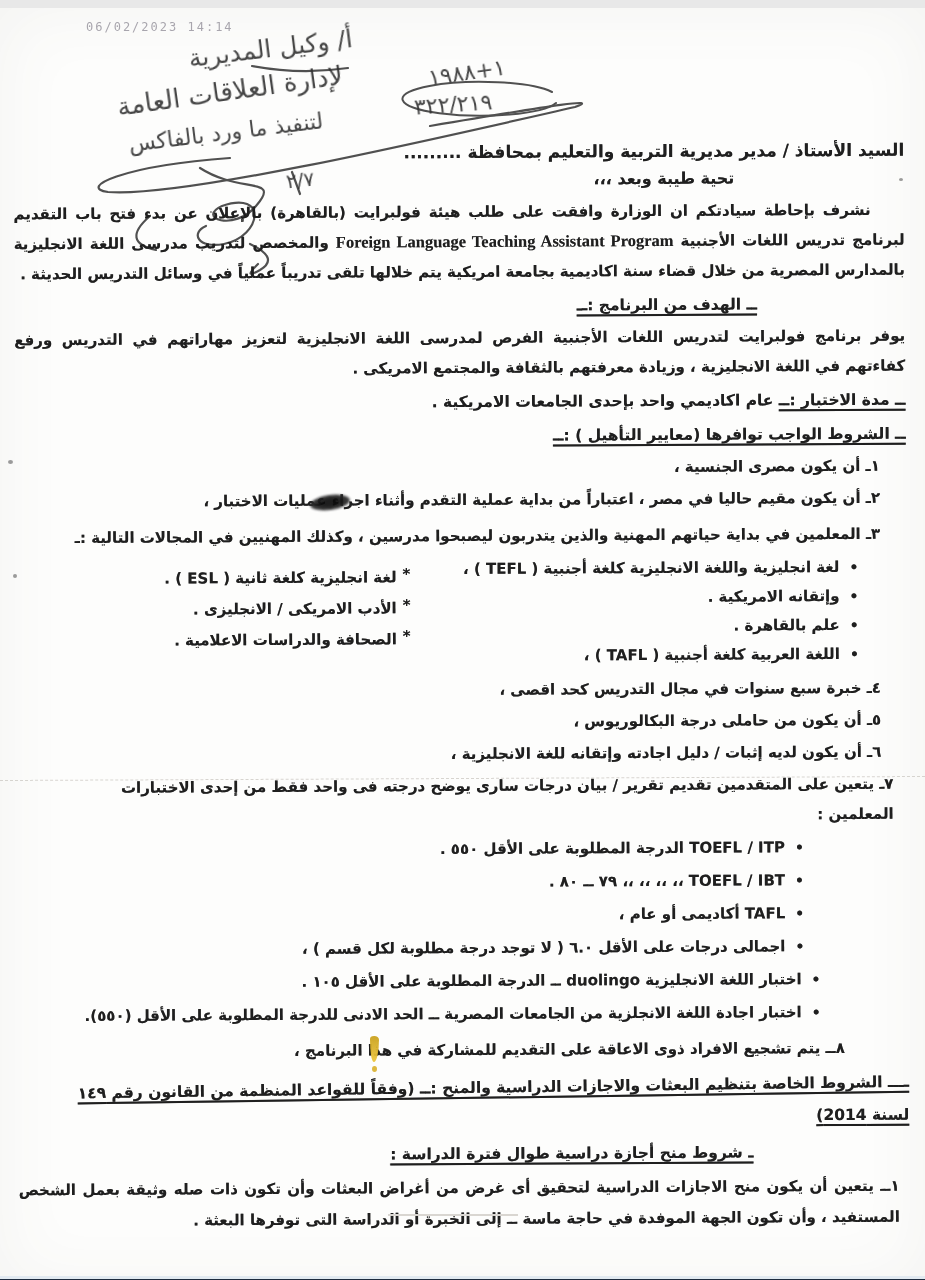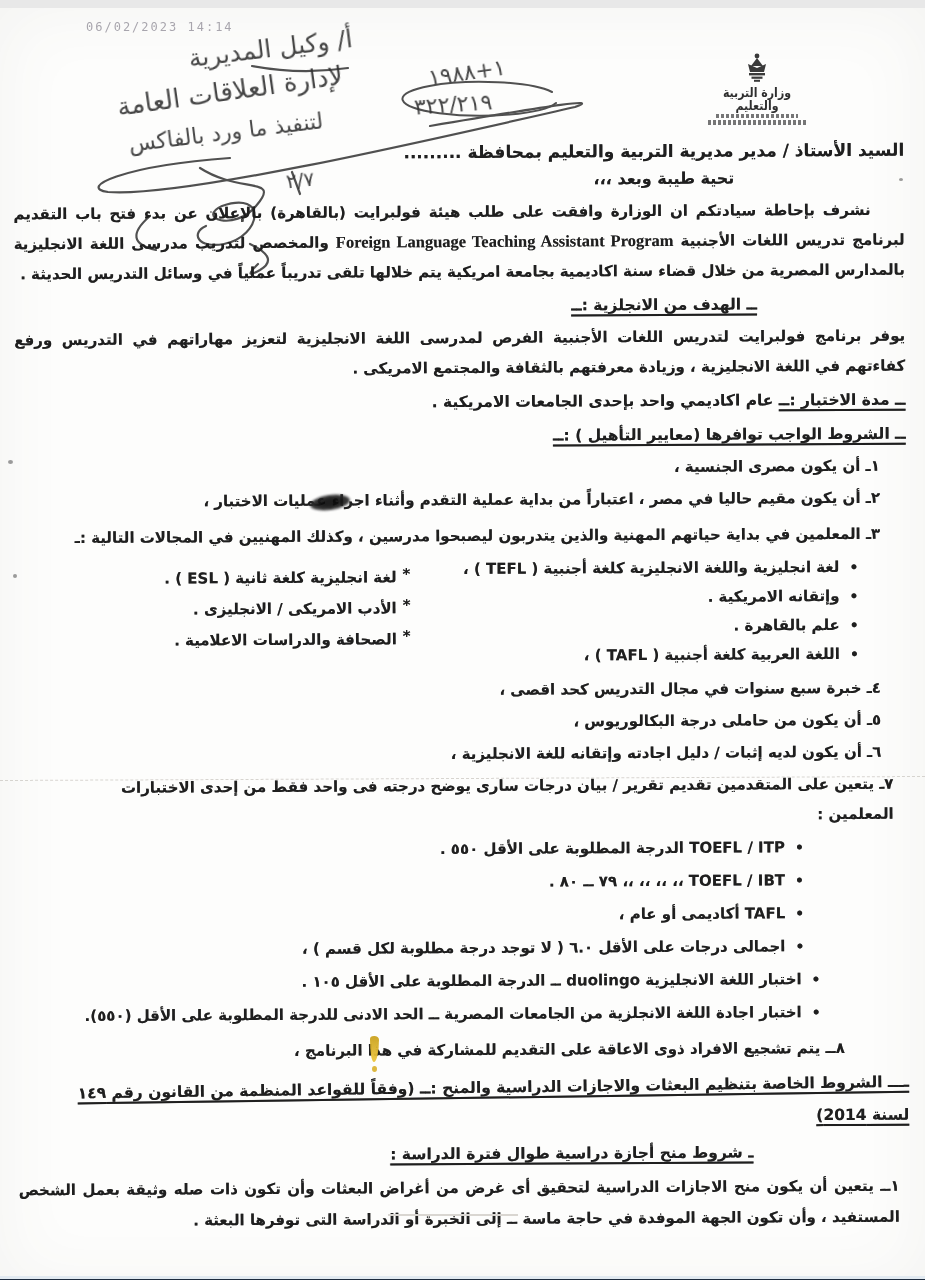--- a/index.html
+++ b/index.html
@@ -114,44 +114,29 @@
       <path d="M252,58 q48,9 96,2"></path>
       <path d="M430,118 C560,96 600,90 575,99 C430,132 180,190 108,184 C78,180 120,158 230,150"></path>
       <path d="M552,84 A78,17 0 1 0 556,95" stroke-width="2"></path>
       <path d="M200,160 C240,186 282,168 256,198 C234,224 196,210 222,198 C268,182 262,228 224,236 C198,241 190,225 206,218"></path>
       <path d="M250,236 q30,14 10,26 q-18,10 -2,-6"></path>
       <path d="M300,186 l-8,-22"></path>
       <path d="M150,208 q-30,26 6,34"></path>
     </g>
   </svg>
 
-  <div class="emblem">
-    <svg class="mark" width="34" height="32" viewBox="0 0 34 32">
-      <g fill="#3a3a3a">
-        <circle cx="17" cy="4" r="2.4"></circle>
-        <path d="M17 6 L23 14 L11 14 Z"></path>
-        <path d="M8 12 L17 16 L26 12 L24 20 L10 20 Z"></path>
-        <rect x="9" y="21" width="16" height="2.4"></rect>
-        <rect x="11.5" y="24.6" width="11" height="2.2"></rect>
-        <rect x="14" y="27.8" width="6" height="2"></rect>
-      </g>
-    </svg>
-    <div class="name">وزارة التربية والتعليم</div>
-    <div class="noise"></div>
-    <div class="noise n2"></div>
-  </div>
 
   <div class="content">
 
     <div class="toLine">السيد الأستاذ / مدير مديرية التربية والتعليم بمحافظة .........</div>
     <div class="greet">تحية طيبة وبعد ،،،</div>
 
     <p class="body indent"><span>نشرف بإحاطة سيادتكم ان الوزارة  وافقت على طلب هيئة فولبرايت (بالقاهرة)  بالإعلان عن بدء فتح باب التقديم لبرنامج تدريس اللغات الأجنبية </span><span class="en">Foreign Language Teaching Assistant Program</span><span> والمخصص لتدريب مدرسى اللغة الانجليزية بالمدارس المصرية من خلال قضاء سنة اكاديمية بجامعة امريكية  يتم خلالها تلقى تدريباً عملياً في وسائل التدريس الحديثة .</span></p>
 
-    <div class="hline goalHead"><span class="ul">ــ الهدف من الانجلزية :ــ</span></div>
+    <div class="hline goalHead"><span class="ul">ــ الهدف من البرنامج :ــ</span></div>
     <p class="body">يوفر برنامج فولبرايت لتدريس اللغات الأجنبية الفرص لمدرسى اللغة الانجليزية لتعزيز مهاراتهم في التدريس ورفع كفاءتهم في اللغة الانجليزية ، وزيادة معرفتهم بالثقافة والمجتمع الامريكى .</p>
 
     <div class="hline"><span class="ul">ــ مدة الاختبار :ــ</span><span> عام اكاديمي واحد بإحدى الجامعات الامريكية .</span></div>
 
     <div class="hline"><span class="ul">ــ الشروط الواجب توافرها (معايير التأهيل ) :ــ</span></div>
 
     <div class="cond">١ـ أن يكون مصرى الجنسية ،</div>
     <div class="cond c2">٢ـ  أن يكون مقيم حاليا في مصر ، اعتباراً من بداية عملية التقدم وأثناء اجراء عمليات الاختبار ،</div>
     <div class="cond">٣ـ المعلمين في بداية حياتهم المهنية والذين يتدربون ليصبحوا مدرسين ، وكذلك المهنيين في المجالات التالية :ـ</div>
 

